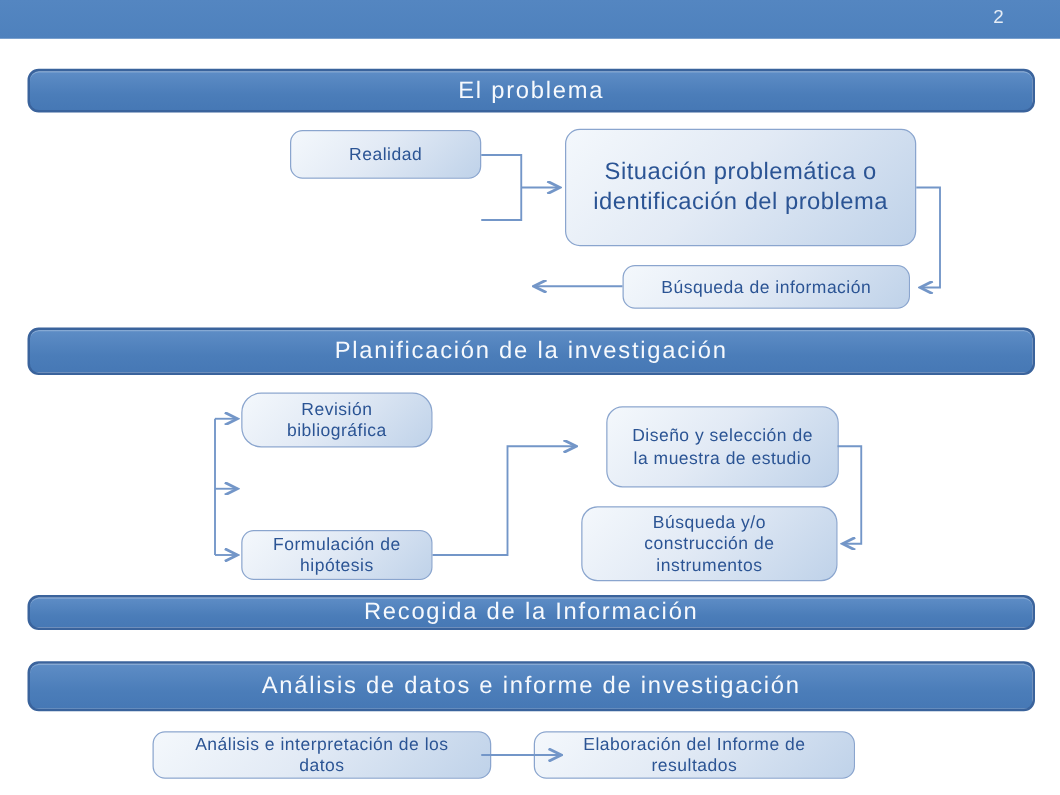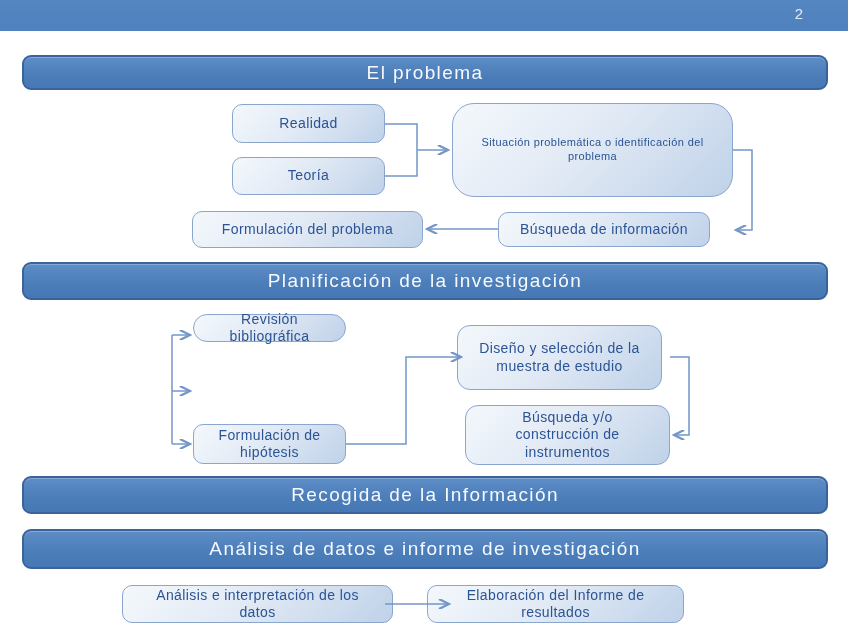--- a/index.html
+++ b/index.html
@@ -26,47 +26,45 @@
     text-align:center;
   }
   .box {
     position:absolute; box-sizing:border-box;
     background:linear-gradient(135deg,#f4f8fc 0%, #e2eaf5 45%, #bfd2e9 100%);
     border:1.5px solid #8aa5ce; border-radius:10px;
     color:#2b5494; font-size:14px; letter-spacing:0.4px; line-height:1.25;
     display:flex; align-items:center; justify-content:center;
     text-align:center; padding:2px 16px;
   }
-  .box.big { border-radius:22px; font-size:11px; }
+  .box.big { border-radius:12px; font-size:19px; }
   .box.mid { border-radius:13px; }
   .connectors { position:absolute; left:0; top:0; pointer-events:none; }
 </style>
 </head>
 <body>
 
 <div class="slide">
 
   <div class="topbar">
     <span class="pagenum">2</span>
   </div>
 
   <div class="hbar" style="top:55px; height:35px;">El problema</div>
   <div class="hbar" style="top:262px; height:38px;">Planificación de la investigación</div>
-  <div class="hbar" style="top:476px; height:38px;">Recogida de la Información</div>
+  <div class="hbar" style="top:476px; height:28px;">Recogida de la Información</div>
   <div class="hbar" style="top:529px; height:40px;">Análisis de datos e informe de investigación</div>
 
   <div class="box" style="left:232px; top:104px; width:153px; height:39px;">Realidad</div>
-  <div class="box" style="left:232px; top:157px; width:153px; height:38px;">Teoría</div>
   <div class="box big" style="left:452px; top:103px; width:281px; height:94px;">Situación problemática o identificación del problema</div>
-  <div class="box" style="left:498px; top:212px; width:212px; height:35px;">Búsqueda de información</div>
-  <div class="box" style="left:192px; top:211px; width:231px; height:37px;">Formulación del problema</div>
+  <div class="box" style="left:498px; top:212px; width:230px; height:35px;">Búsqueda de información</div>
 
-  <div class="box" style="left:193px; top:314px; width:153px; height:28px;border-radius:16px;">Revisión bibliográfica</div>
+  <div class="box" style="left:193px; top:314px; width:153px; height:44px;border-radius:16px;">Revisión bibliográfica</div>
   <div class="box" style="left:193px; top:424px; width:153px; height:40px;">Formulación de hipótesis</div>
-  <div class="box mid" style="left:457px; top:325px; width:205px; height:65px;">Diseño y selección de la muestra de estudio</div>
+  <div class="box mid" style="left:485px; top:325px; width:186px; height:65px;">Diseño y selección de la muestra de estudio</div>
   <div class="box mid" style="left:465px; top:405px; width:205px; height:60px;">Búsqueda y/o construcción de instrumentos</div>
 
   <div class="box" style="left:122px; top:585px; width:271px; height:38px;">Análisis e interpretación de los datos</div>
   <div class="box" style="left:427px; top:585px; width:257px; height:38px;">Elaboración del Informe de resultados</div>
 
   <svg class="connectors" width="848" height="636" viewBox="0 0 848 636">
     <defs>
       <marker id="arrow" viewBox="0 0 8 6" markerWidth="9" markerHeight="7" refX="7" refY="3" orient="auto">
         <path d="M1,0 L7,3 L1,6" fill="none" stroke="#7396c8" stroke-width="1.3"></path>
       </marker>

